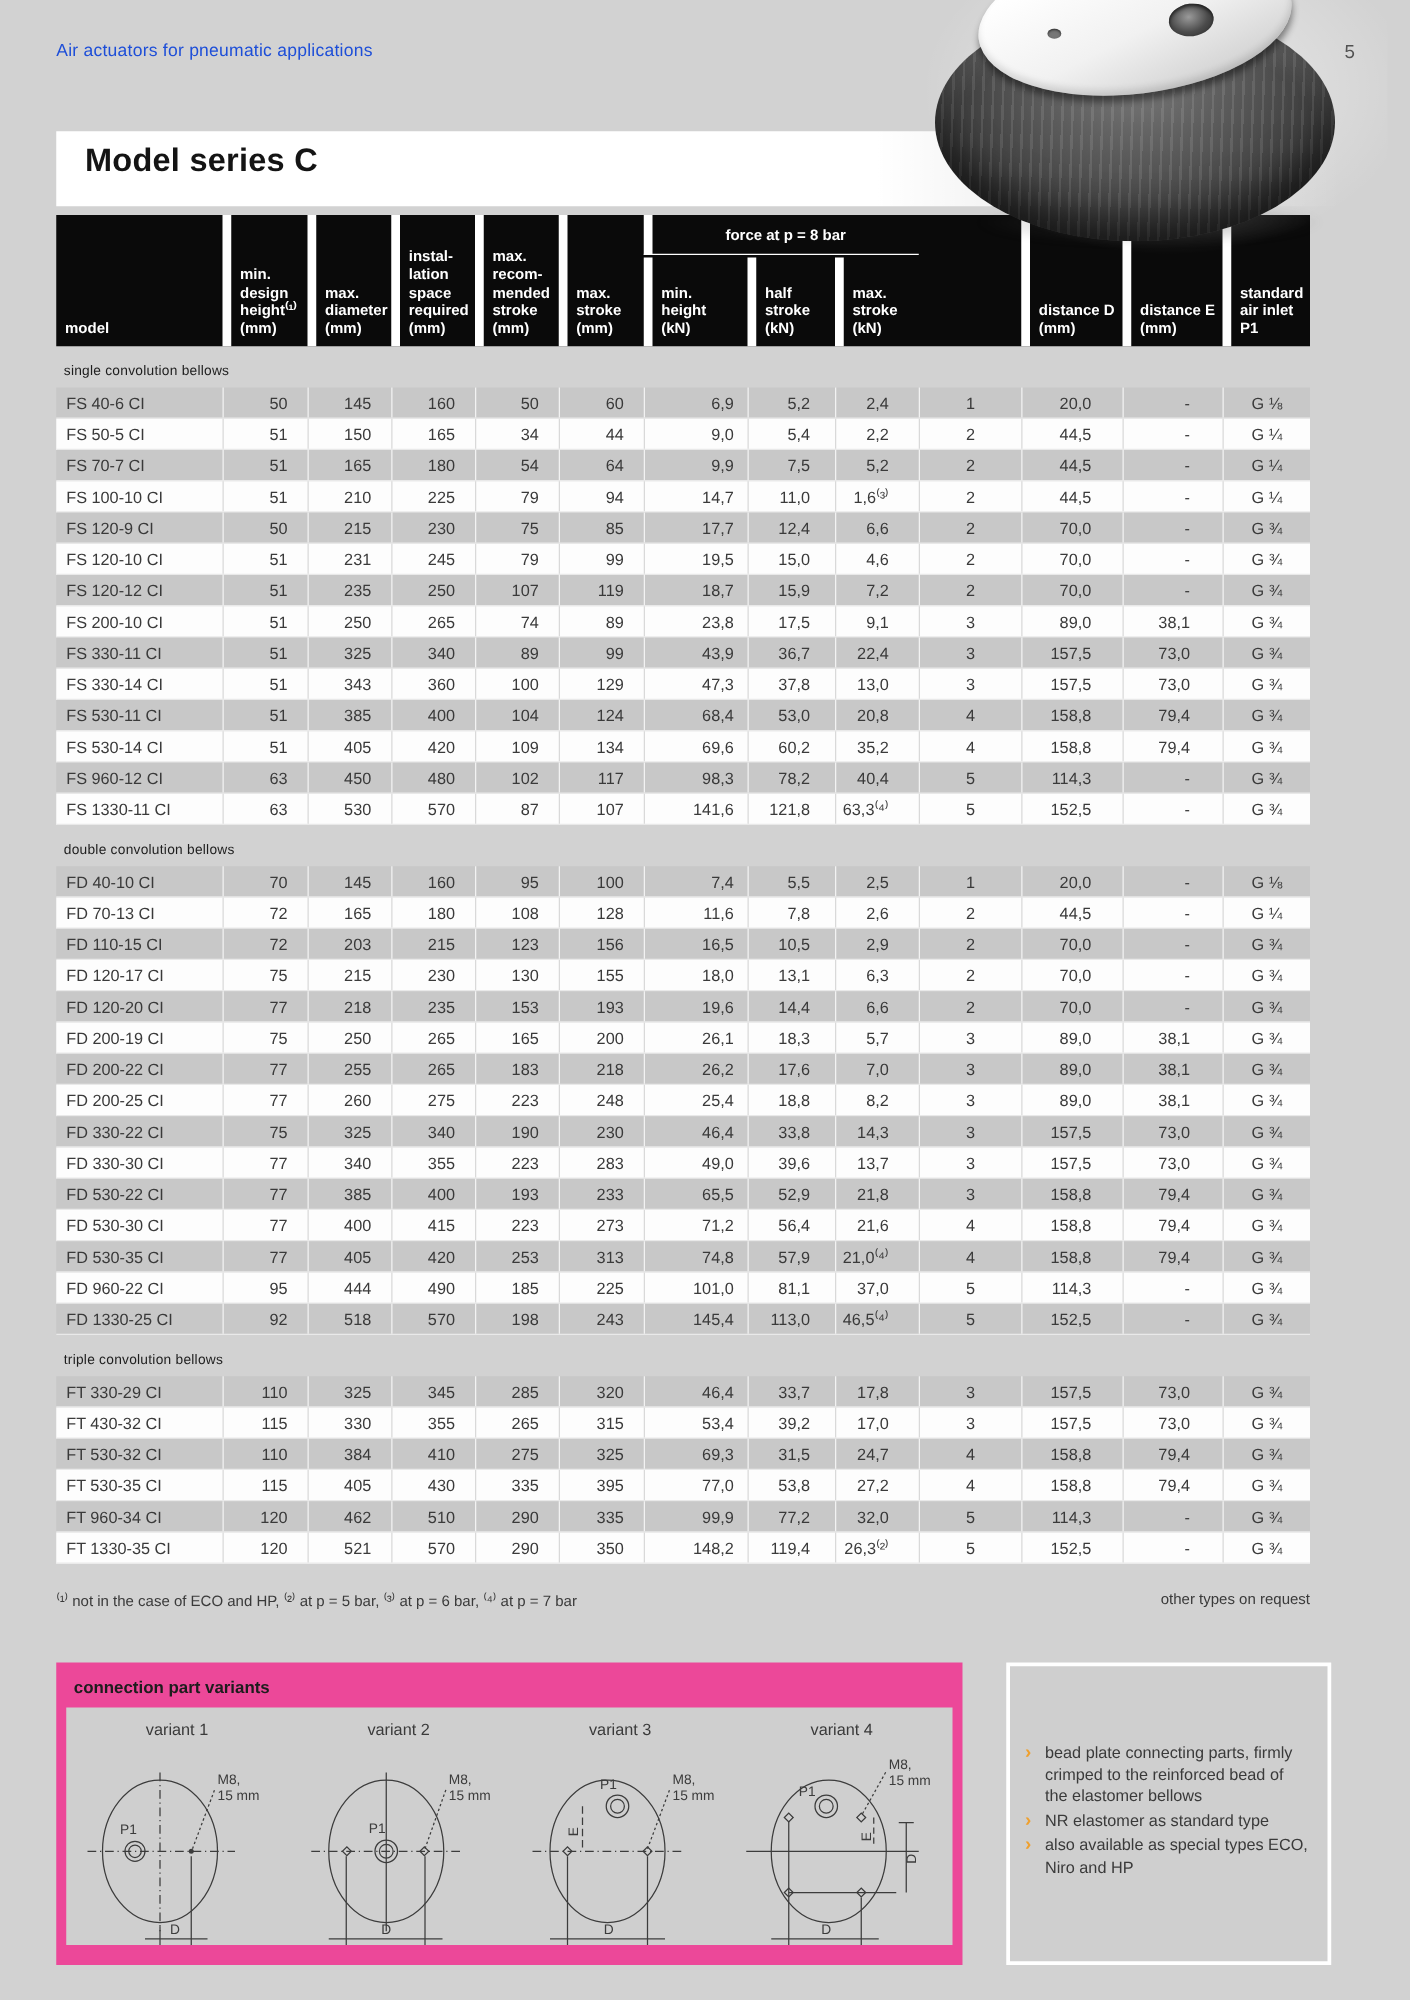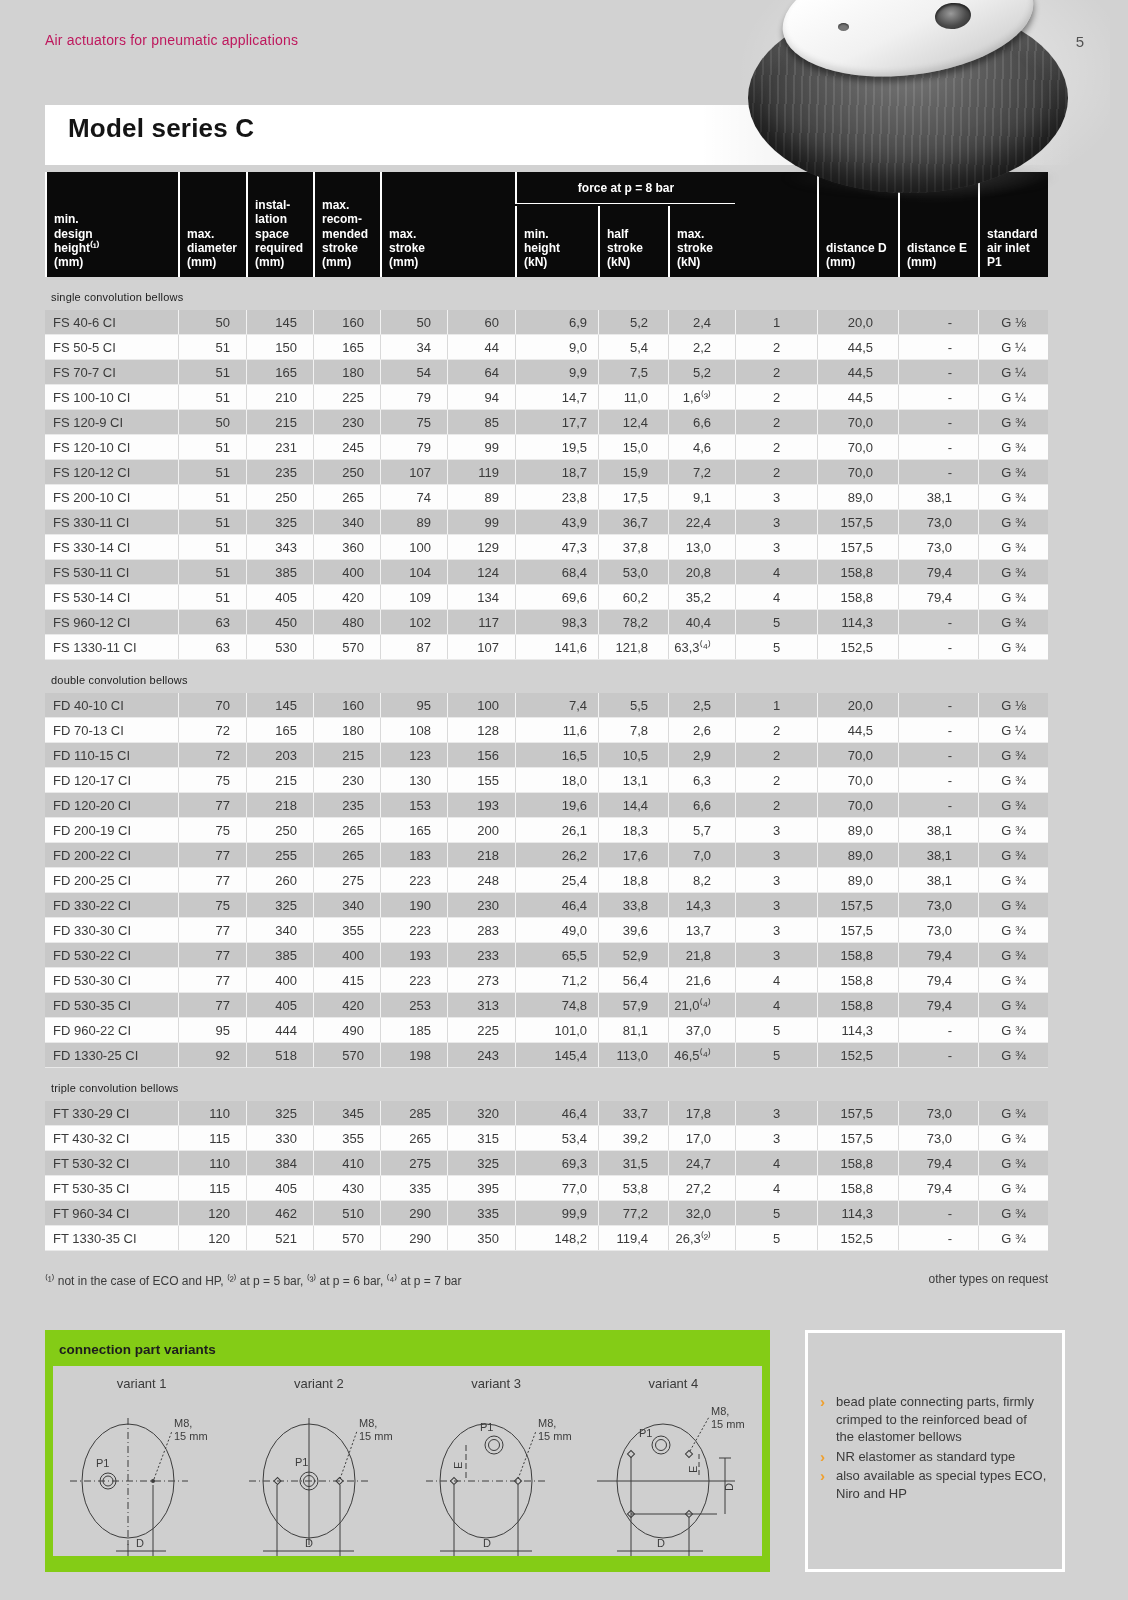--- a/index.html
+++ b/index.html
@@ -5,21 +5,21 @@
   * { margin:0; padding:0; box-sizing:border-box; }
   html,body { width:1128px; height:1600px; }
   body {
     position:relative;
     background:#d2d2d2;
     font-family:"Liberation Sans", sans-serif;
     color:#3a3a3a;
     overflow:hidden;
   }
   
-  .top-note { position:absolute; left:45px; top:32px; font-size:14px; color:#be185d; letter-spacing:.2px; }
+  .top-note { position:absolute; left:45px; top:32px; font-size:14px; color:#1d4ed8; letter-spacing:.2px; }
   .page-num { position:absolute; right:44px; top:33px; font-size:15px; color:#3a3a3a; }
   .title-band {
     position:absolute; left:45px; top:105px; width:1060px; height:60px;
     background:linear-gradient(90deg,#ffffff 0%,#ffffff 62%,rgba(255,255,255,0) 97%);
   }
   .title-band h1 { font-size:26px; font-weight:bold; color:#141414; padding:8px 0 0 23px; letter-spacing:.2px; }
 
   
   .photo { position:absolute; left:720px; top:-45px; width:390px; height:260px; z-index:5; }
   .photo .glow { position:absolute; left:0; top:0; width:100%; height:100%;
@@ -44,21 +44,21 @@
     background:radial-gradient(ellipse at 45% 40%, #9a9a9a 0%, #4b4b4b 55%, #2c2c2c 100%);
     box-shadow:inset 0 2px 3px rgba(0,0,0,.6); }
   .photo .hole-s2 { position:absolute; left:118px; top:68px; width:11px; height:8px; border-radius:50%; background:#777; box-shadow:inset 0 1px 2px rgba(0,0,0,.6); }
 
   
   .spec-table { position:absolute; left:45px; top:172px; width:1003px; }
   .grid13 { display:grid; grid-template-columns:133px 68px 67px 67px 67px 68px 83px 70px 67px 82px 81px 80px 70px; }
   .thead { background:#0a0a0a; color:#fff; grid-template-rows:34px auto; min-height:105px; }
   .hcell { grid-row:1 / 3; display:flex; align-items:flex-end; padding:0 3px 8px 7px;
     font-size:12px; font-weight:bold; line-height:1.18; white-space:pre-line; }
-  .hcell.bl, .hsub.bl, .hgroup { border-left:2px solid #ffffff; }
+  .hcell.bl, .hsub.bl, .hgroup { border-left:7px solid #ffffff; }
   .hgroup { grid-row:1; grid-column:7 / 10; display:flex; align-items:center; justify-content:center;
     font-size:12px; font-weight:bold; border-bottom:1px solid #fff; margin-bottom:2px; }
   .hsub { grid-row:2; display:flex; align-items:flex-end; padding:0 3px 8px 7px;
     font-size:12px; font-weight:bold; line-height:1.18; white-space:pre-line; }
   .hsub.col7 { grid-column:7; } .hsub.col8 { grid-column:8; } .hsub.col9 { grid-column:9; }
 
   .section-label { font-size:11px; font-weight:normal; color:#1d1d1d; padding:14px 0 7px 6px; letter-spacing:.2px; }
   .trow { height:25px; align-items:center; border-bottom:1px solid #e9e9e9; }
   .trow.odd  { background:#c8c8c8; }
   .trow.even { background:#fdfdfd; }
@@ -71,21 +71,21 @@
   .c.c7 { justify-content:flex-end; padding-right:20px; }
   .c.c8 { justify-content:flex-end; padding-right:24px; }
   .c.c9 { justify-content:center; }
   .c.c10 { justify-content:flex-end; padding-right:25px; }
   .c.c11 { justify-content:flex-end; padding-right:26px; }
   .c.c12 { justify-content:center; }
 
   .foot-row { position:absolute; left:45px; top:1272px; width:1003px; display:flex; justify-content:space-between; font-size:12px; color:#3a3a3a; }
 
   
-  .variants-box { position:absolute; left:45px; top:1330px; width:725px; height:242px; background:#84cc16; }
+  .variants-box { position:absolute; left:45px; top:1330px; width:725px; height:242px; background:#ec4899; }
   .variants-title { font-size:13.5px; font-weight:bold; color:#1d1d1d; padding:12px 0 9px 14px; }
   .variants-inner { margin:0 8px 8px 8px; height:190px; background:#cfcfcf; display:flex; justify-content:space-around; padding-top:6px; }
   .variant { width:172px; text-align:center; }
   .variant .vlabel { font-size:13px; color:#3a3a3a; margin:4px 0 2px; }
   .variant svg { display:block; }
   .tech { stroke:#3c3c3c; fill:none; stroke-width:1; }
   .tech-text { font-size:11px; fill:#3c3c3c; font-family:"Liberation Sans",sans-serif; }
 
   .info-box { position:absolute; left:805px; top:1330px; width:260px; height:242px; background:#cfcfcf; border:3px solid #fff; padding:60px 14px 0 12px; }
   .info-box ul { list-style:none; }
@@ -107,20 +107,21 @@
   <div class="shadow"></div>
   <div class="torus"></div>
   <div class="plate"></div>
   <div class="hole-big"></div>
 
   <div class="hole-s2"></div>
 </div>
 
 <div class="spec-table">
   <div class="grid13 thead">
+    <div class="hcell">model</div>
     <div class="hcell bl">min.
 design
 height⁽¹⁾
 (mm)</div>
     <div class="hcell bl">max.
 diameter
 (mm)</div>
     <div class="hcell bl">instal-
 lation
 space

